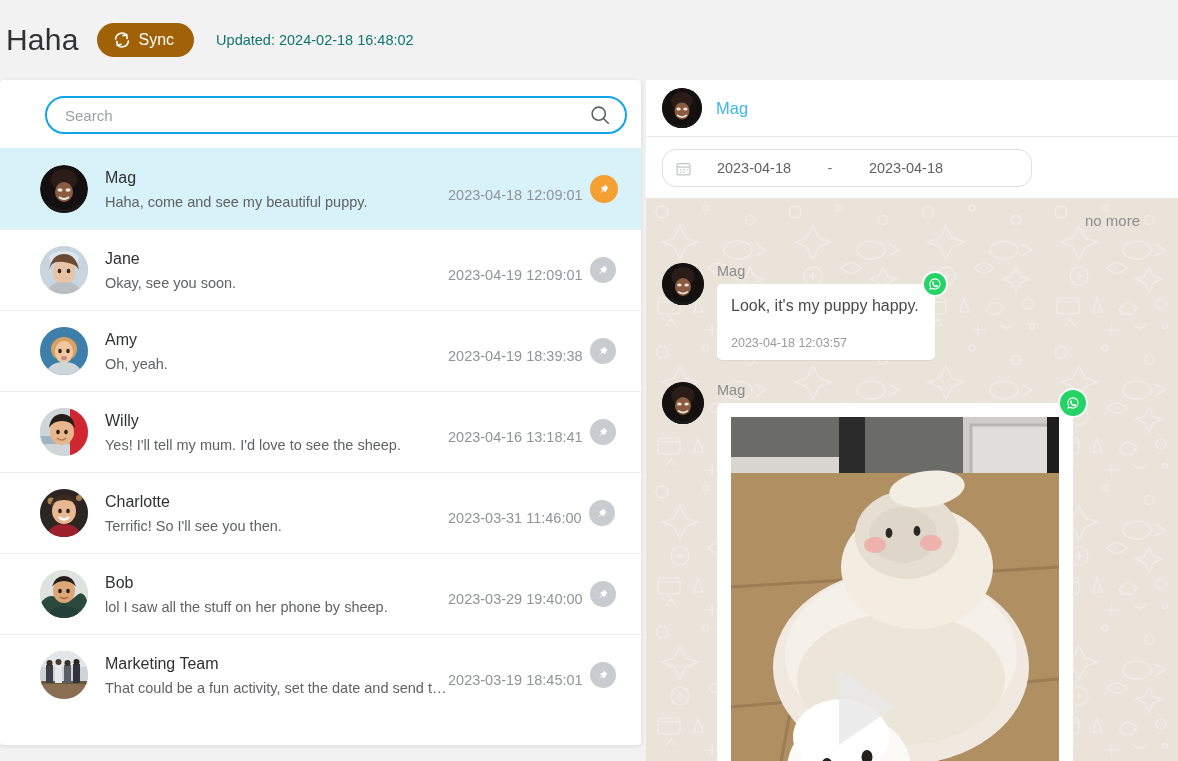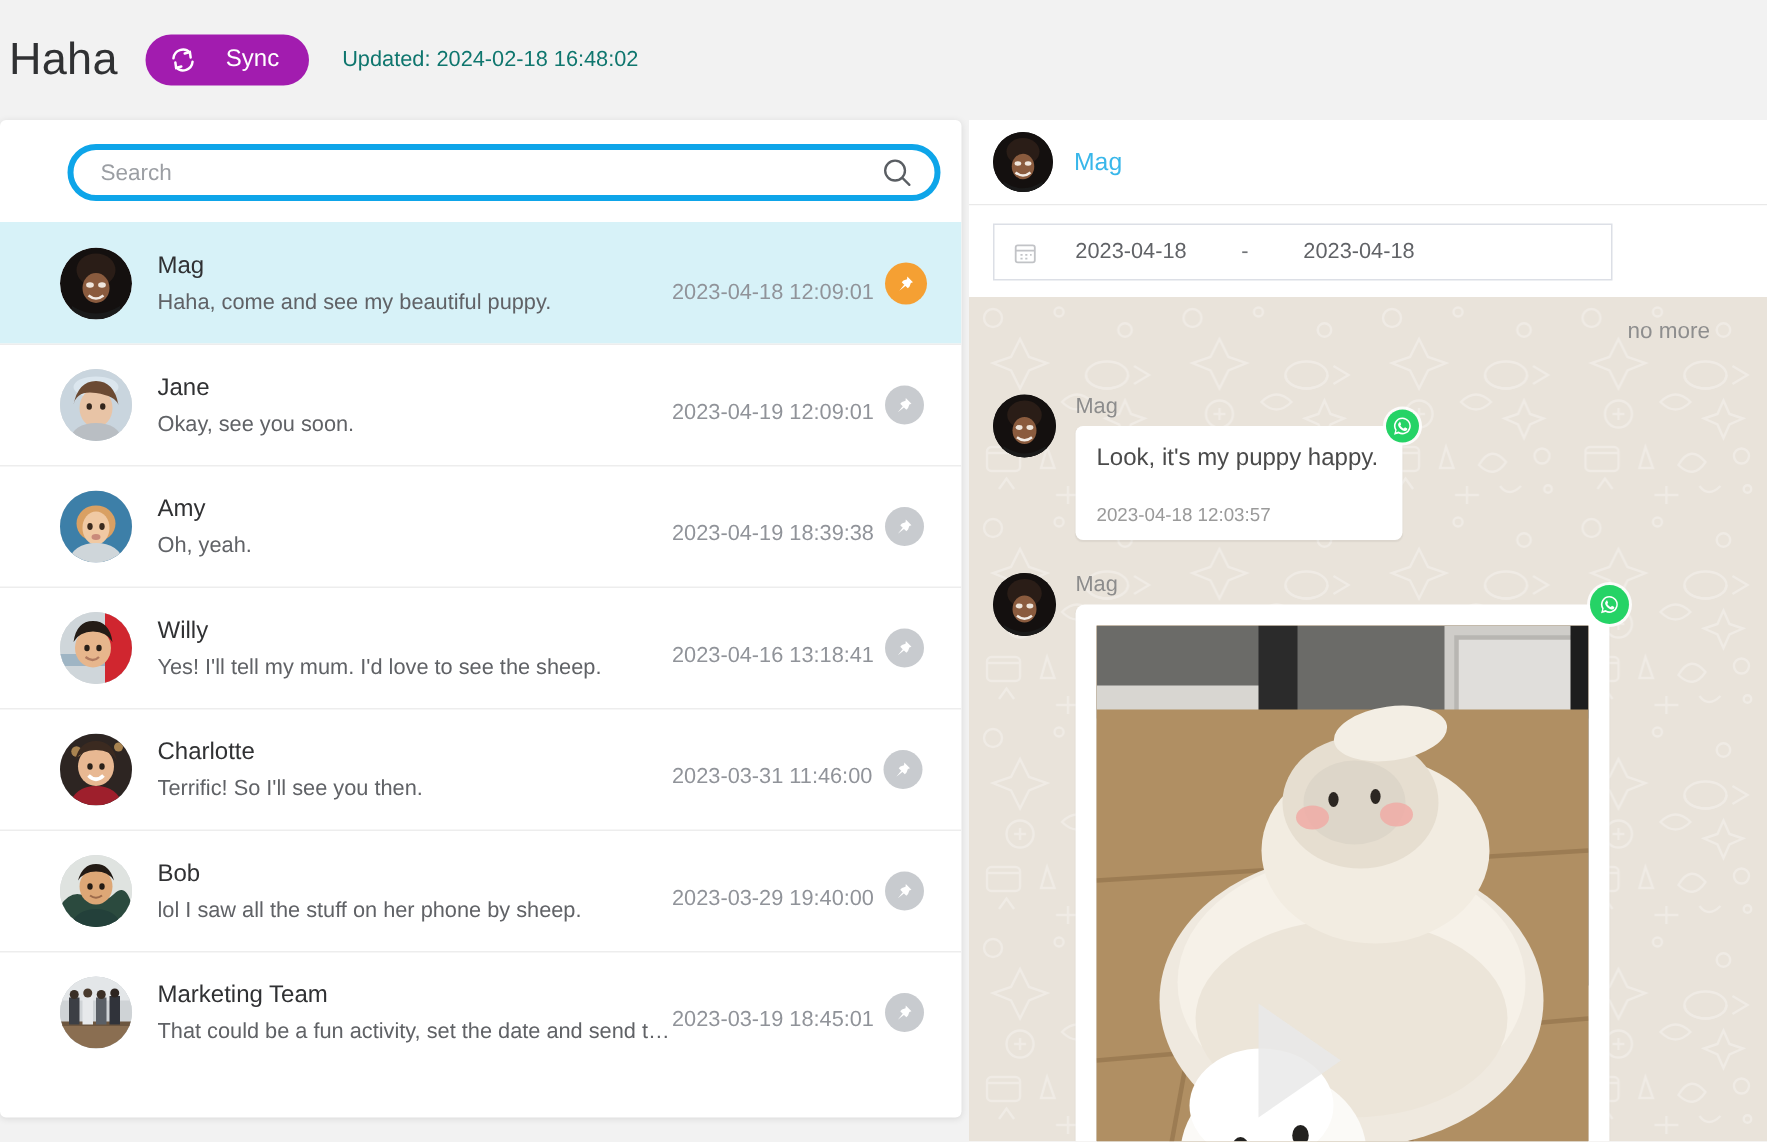--- a/index.html
+++ b/index.html
@@ -20,25 +20,25 @@
   }
   .app-title {
     font-size: 30px;
     color: #303133;
     font-weight: 400;
     letter-spacing: .2px;
   }
   .sync-btn {
     margin-left: 18px;
     height: 34px;
-    background: #a21caf;
+    background: #a16207;
     border-radius: 17px;
     display: flex;
     align-items: center;
-    gap: 20px;
+    gap: 8px;
     padding: 0 20px 0 16px;
     cursor: pointer;
     border: none;
     justify-content: flex-end;
   }
   .sync-btn .label {
     color: #fff;
     font-size: 16px;
   }
   .sync-icon { width: 18px; height: 18px; display: block; }
@@ -67,21 +67,21 @@
     display: flex;
     flex-direction: column;
     overflow: hidden;
   }
   .search-wrap {
     padding: 16px 16px 14px 45px;
     flex: 0 0 auto;
   }
   .search-box {
     height: 38px;
-    border: 4px solid #0ea5e9;
+    border: 2px solid #0ea5e9;
     border-radius: 19px;
     display: flex;
     align-items: center;
     padding: 0 14px 0 18px;
     width: 582px;
   }
   .search-box input {
     flex: 1;
     border: none;
     outline: none;
@@ -167,24 +167,24 @@
   .rp-name {
     margin-left: 14px;
     font-size: 16.5px;
     color: #39b7ea;
     cursor: pointer;
   }
   .rp-daterow { padding: 12px 16px 11px 16px; flex: 0 0 auto; background:#fff;}
   .date-range {
     height: 38px;
     border: 1px solid #dcdfe6;
-    border-radius: 0;
+    border-radius: 14px;
     display: flex;
     align-items: center;
-    width: 413px;
+    width: 370px;
     padding: 0 12px;
     cursor: pointer;
   }
   .cal-icon { width: 17px; height: 17px; flex: 0 0 auto; opacity:.55; }
   .date-range .dt {
     font-size: 14.5px;
     color: #606266;
     text-align: center;
   }
   .dt.start { width: 124px; }

